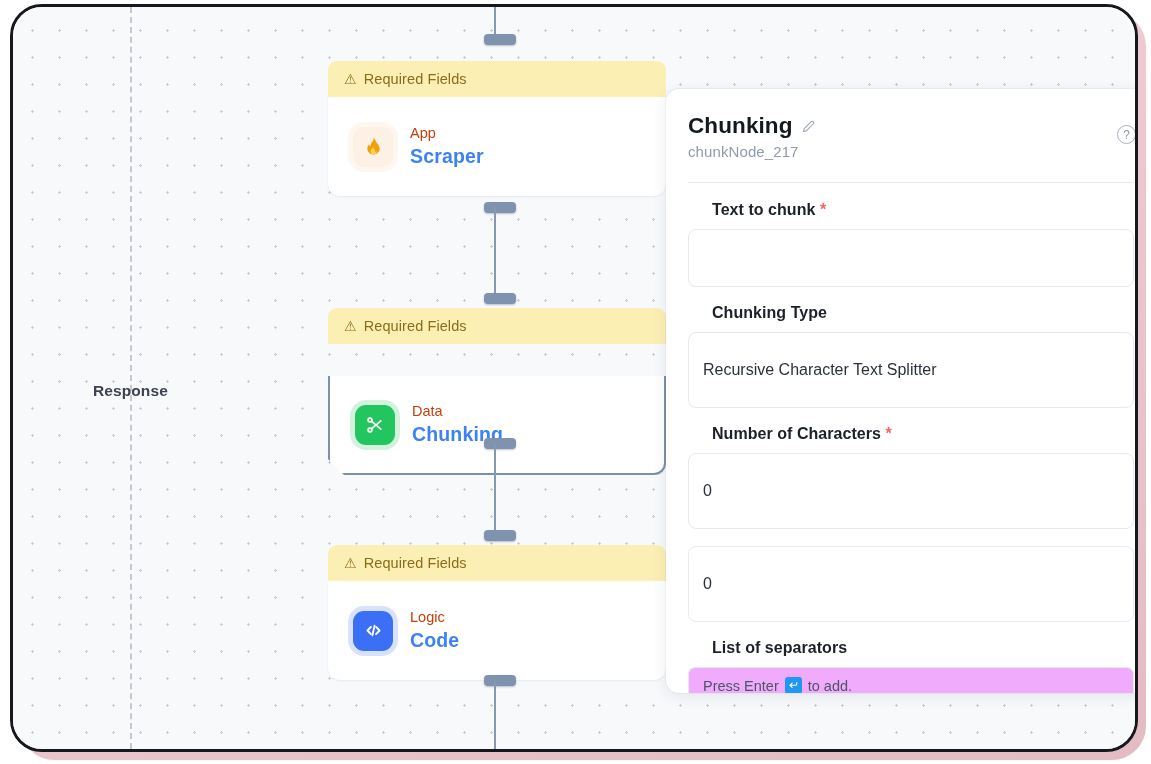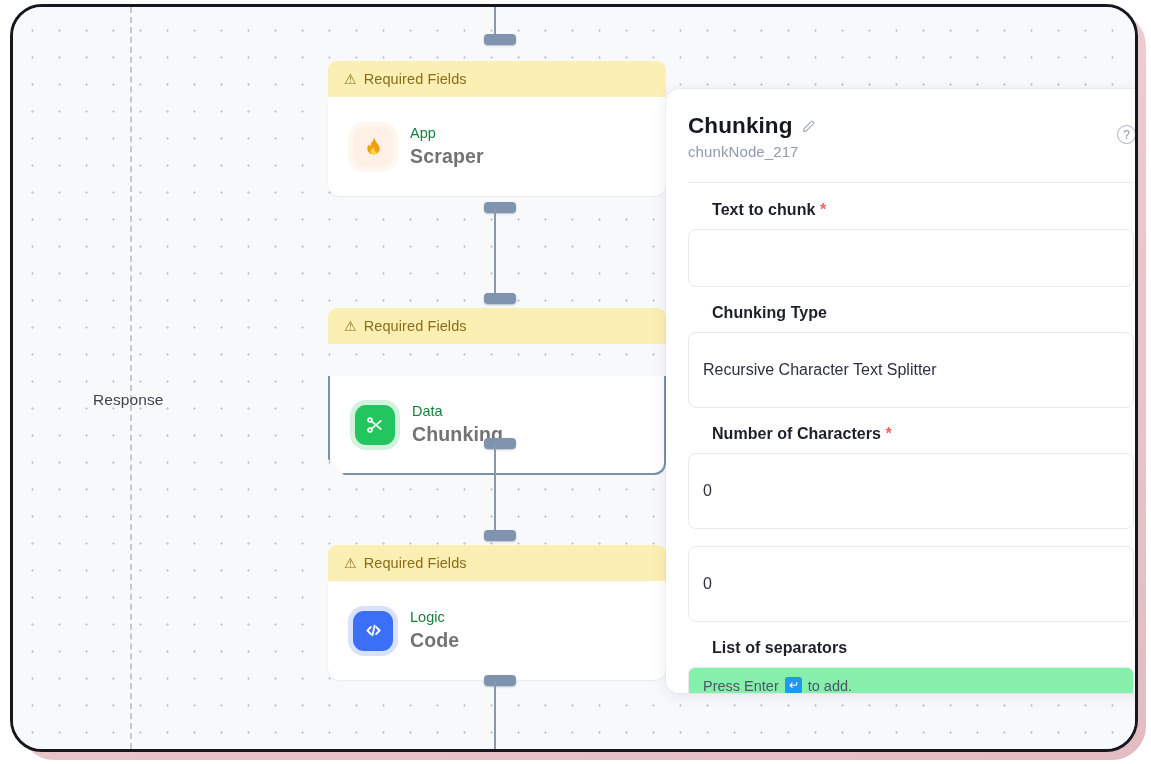--- a/index.html
+++ b/index.html
@@ -37,25 +37,26 @@
     background-size: 27px 27px;
     background-position: 6px 10px;
   }
   #guide-line {
     position: absolute;
     left: 117px; top: 0; width: 0; height: 100%;
     border-left: 2px dashed #c3c8d1;
   }
   #response-label {
     position: absolute;
-    left: 80px; top: 384px;
+    left: 80px; top: 375px;
     font-size: 15.5px;
     color: #3d4350;
     letter-spacing: .1px;
     white-space: nowrap;
+    font-weight: bold;
   }
 
   
   .edge { position: absolute; left: 481px; width: 2px; background: #8699af; }
   .handle {
     position: absolute; left: 471px;
     width: 32px; height: 11px;
     border-radius: 4px;
     background: #7f93ae;
     box-shadow: 0 1px 2px rgba(40,55,80,.3);
@@ -97,24 +98,24 @@
     display: flex; align-items: center; justify-content: center;
     flex: 0 0 auto;
     font-size: 21px;
     color: #fff;
   }
   .node-icon.fire { background: #fdf0e4; box-shadow: 0 0 0 5px rgba(253,240,228,.55); }
   .node-icon.data { background: #22c55e; box-shadow: 0 0 0 5px rgba(34,197,94,.20); }
   .node-icon.logic{ background: #3b6ff6; box-shadow: 0 0 0 5px rgba(59,111,246,.20); }
   .node-text { margin-left: 17px; }
   .node-kind {
-    font-size: 14.5px; color: #15803d; line-height: 1.35;
+    font-size: 14.5px; color: #c2410c; line-height: 1.35;
   }
   .node-title {
-    font-size: 19.5px; font-weight: bold; color: #737373;
+    font-size: 19.5px; font-weight: bold; color: #3b82f6;
     line-height: 1.35; letter-spacing: .15px;
   }
 
   
   #panel {
     position: absolute;
     left: 653px; top: 82px;
     width: 490px; height: 604px;
     background: #ffffff;
     border-radius: 13px;
@@ -150,21 +151,21 @@
     border: 1px solid #e7e9ee;
     border-radius: 8px;
     background: #fff;
     font-size: 16px;
     color: #2b313c;
     padding: 28px 14px;
     display: flex; align-items: center;
   }
   .field-input.textarea { height: 58px; }
   .field-input.tagbox {
-    background: #86efac; color: #4d5665; font-size: 14.5px;
+    background: #f0abfc; color: #4d5665; font-size: 14.5px;
     padding: 9px 14px; border-radius: 7px 7px 0 0; border-bottom: none;
   }
   .enter-key {
     display: inline-flex; align-items: center; justify-content: center;
     width: 17px; height: 17px; border-radius: 3px;
     background: #2196f3; color: #fff; font-size: 11px;
     margin: 0 6px; line-height: 1;
   }
 </style>
 </head>

